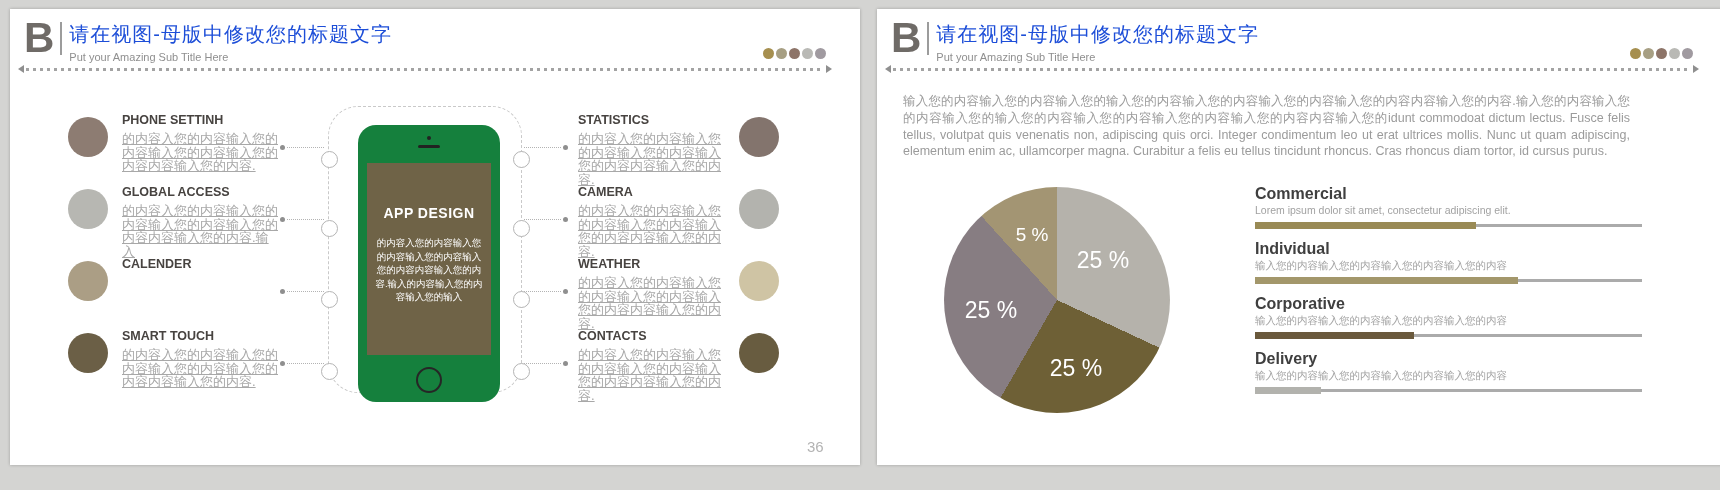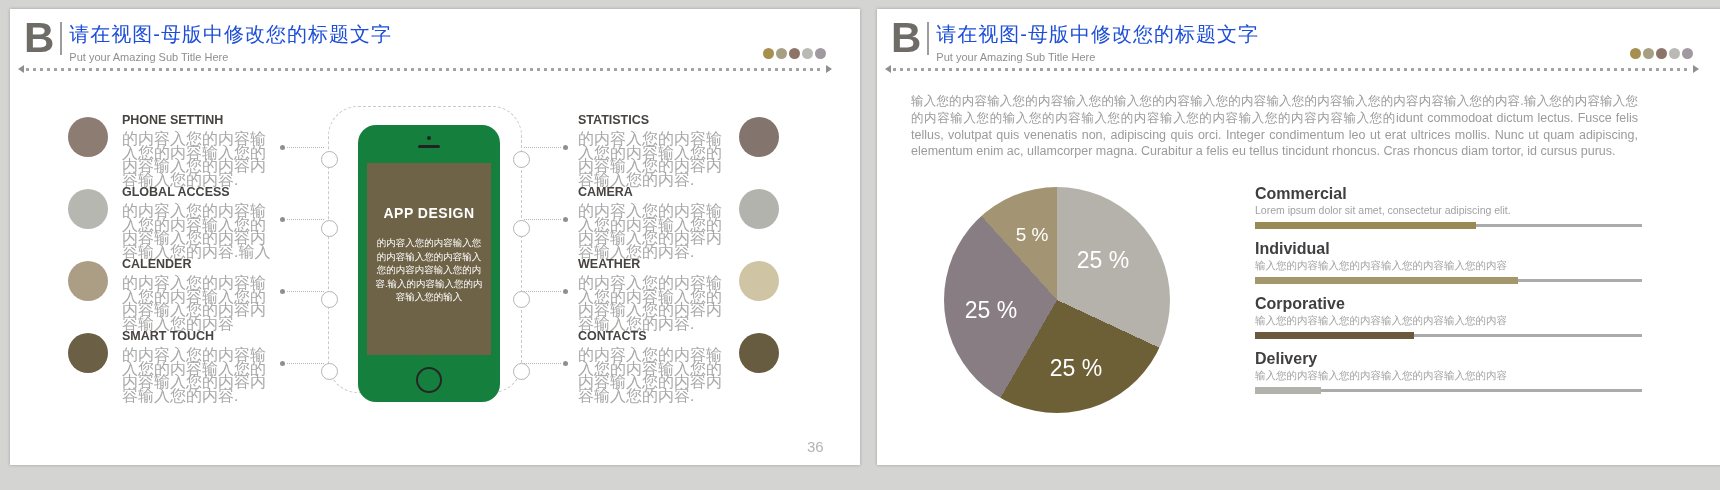--- a/index.html
+++ b/index.html
@@ -29,21 +29,21 @@
 
   
   .features{position:absolute;display:flex;flex-direction:column;gap:9px;width:246px;}
   .features-left{left:58px;top:104px;}
   .features-right{left:568px;top:104px;}
   .f-item{position:relative;display:flex;gap:14px;height:63px;}
   .f-circle{width:40px;height:40px;border-radius:50%;flex:none;margin-top:4px;}
   .f-text{width:158px;}
   .features-right .f-text{width:145px;margin-right:2px;}
   .f-title{font-size:12.5px;font-weight:bold;color:#474340;margin:0 0 5px 0;}
-  .f-body{font-size:16px;line-height:13.5px;color:#a8a8a8;}
+  .f-body{font-size:13px;line-height:13.5px;color:#a8a8a8;text-decoration:underline;}
   .f-conn{position:absolute;top:32px;display:flex;align-items:center;gap:2px;width:44px;}
   .features-left .f-conn{left:212px;}
   .features-right .f-conn{left:-54px;flex-direction:row-reverse;}
   .f-conn .bullet{width:5px;height:5px;border-radius:50%;background:#8f8f8f;flex:none;}
   .f-conn .dash{flex:1;border-top:1px dotted #b3b3b3;}
 
   
   .phone-outline{position:absolute;left:318px;top:97px;width:192px;height:285px;
                  border:1px dashed #c9c9c9;border-radius:30px;}
   .node{position:absolute;width:15px;height:15px;border:1px solid #b4b4b4;border-radius:50%;background:#fff;}
@@ -55,21 +55,21 @@
   .phone .speaker{position:absolute;top:20px;left:50%;transform:translateX(-50%);
                   width:22px;height:3px;border-radius:2px;background:#222;}
   .phone .home{position:absolute;bottom:9px;left:50%;transform:translateX(-50%);
                width:26px;height:26px;border:2px solid #262626;border-radius:50%;box-sizing:border-box;}
   .screen{position:absolute;left:9px;right:9px;top:38px;bottom:47px;color:#fff;text-align:center;}
   .app-title{margin-top:42px;font-size:14px;font-weight:bold;letter-spacing:.5px;}
   .app-body{margin:15px 7px 10px;font-size:9.5px;line-height:13.5px;}
   .page-num{position:absolute;left:797px;top:429px;font-size:15px;color:#b3b3b3;}
 
   
-  .paragraph{position:absolute;left:34px;top:84px;width:727px;font-size:12.5px;line-height:16.8px;
+  .paragraph{position:absolute;left:26px;top:84px;width:727px;font-size:12.5px;line-height:16.8px;
              color:#9b9b9b;text-align:justify;}
   .pie{position:absolute;left:67px;top:178px;width:226px;height:226px;border-radius:50%;}
   .pie-label{position:absolute;transform:translate(-50%,-50%);color:#fff;font-size:23px;white-space:nowrap;}
   .pie-label.small{font-size:19px;}
   .pl0{left:159px;top:73px;}
   .pl1{left:132px;top:181px;}
   .pl2{left:47px;top:123px;}
   .pl3{left:88px;top:48px;}
   .legend{position:absolute;left:378px;top:176px;width:387px;display:flex;flex-direction:column;gap:11px;}
   .l-title{font-size:16px;font-weight:bold;color:#3f3f3f;line-height:18px;}
@@ -127,21 +127,20 @@
           </div>
           <div class="f-conn">
             <span class="bullet"></span>
             <span class="dash"></span>
           </div>
         </div>
         <div class="f-item">
           <div class="f-circle" style="background: rgb(171, 158, 133);"></div>
           <div class="f-text">
             <div class="f-title">CALENDER</div>
-            <div class="f-body">的内容入您的内容输入您的内容输入您的内容输入您的内容内容输入您的内容</div>
           </div>
           <div class="f-conn">
             <span class="bullet"></span>
             <span class="dash"></span>
           </div>
         </div>
         <div class="f-item">
           <div class="f-circle" style="background: rgb(107, 95, 70);"></div>
           <div class="f-text">
             <div class="f-title">SMART TOUCH</div>

